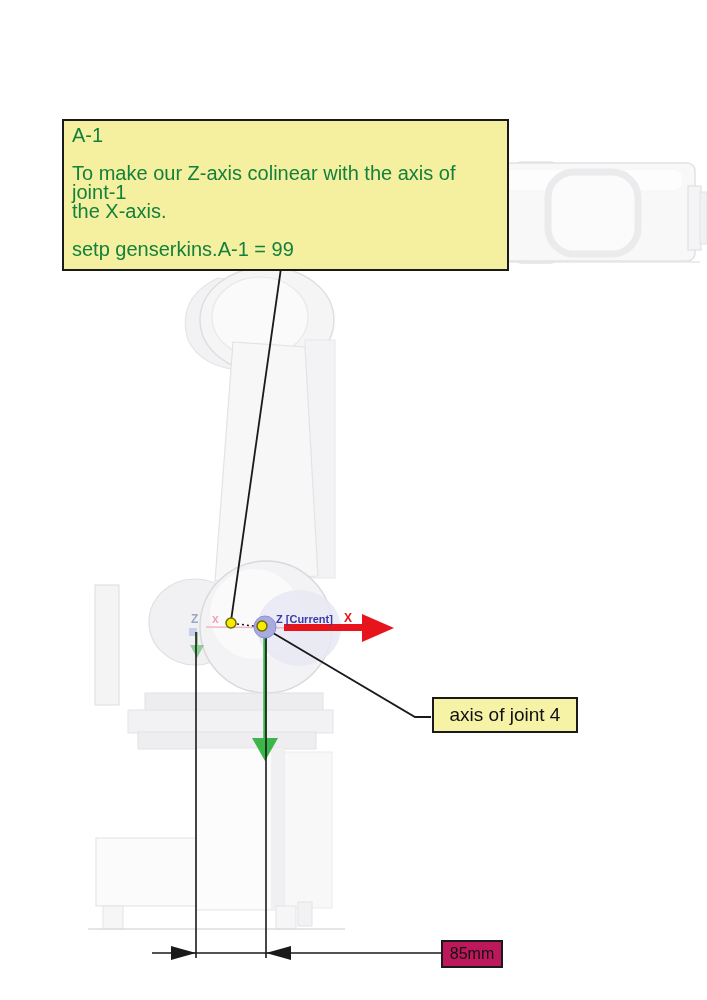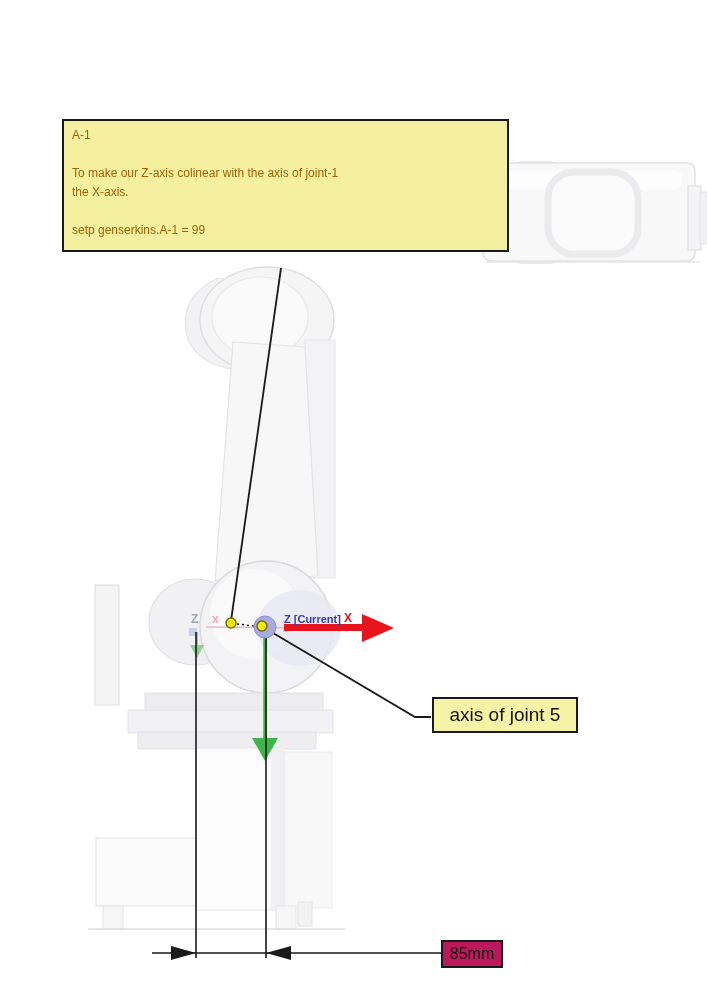--- a/index.html
+++ b/index.html
@@ -7,41 +7,41 @@
     position:relative;width:707px;height:1000px;background:#ffffff;
     font-family:"Liberation Sans", sans-serif;overflow:hidden;
   }
   #scene{position:absolute;left:0;top:0;z-index:1;}
   .overlay{position:absolute;z-index:3;}
 
   .note-box{
     left:62px;top:119px;width:427px;
     background:#f4f09f;border:2px solid #1a1a1a;
     padding:5px 8px 10px 8px;
-    font-size:12px;line-height:19px;color:#a16207;
+    font-size:20px;line-height:19px;color:#15803d;
   }
   .note-box .spacer{height:19px;}
 
   .axis-label{
     left:432px;top:697px;width:142px;height:32px;
     background:#f6f3a6;border:2px solid #1a1a1a;
     font-size:19px;color:#111;
     display:flex;align-items:center;justify-content:center;
   }
   .dim-label{
     left:441px;top:940px;width:58px;height:24px;
     background:#be185d;border:2px solid #1a1a1a;
     font-size:16px;color:#111;
     display:flex;align-items:center;justify-content:center;
   }
 
   .axis-text{position:absolute;z-index:4;font-weight:bold;white-space:nowrap;}
   .old-z{left:191px;top:612px;font-size:12px;color:#9aa7c0;}
   .old-x{left:212px;top:612px;font-size:12px;color:#f0a3b8;}
-  .cur-z{left:284px;top:613px;font-size:11px;color:#3a3aaa;}
+  .cur-z{left:276px;top:613px;font-size:11px;color:#3a3aaa;}
   .cur-x{left:344px;top:611px;font-size:12px;color:#e8141c;}
 </style>
 </head>
 <body>
 
 <div id="stage">
 
   <svg id="scene" width="707" height="1000" viewBox="0 0 707 1000">
 
     <g>
@@ -134,21 +134,21 @@
   <div class="overlay note-box">
     <div>A-1</div>
     <div class="spacer"></div>
     <div>To make our Z-axis colinear with the axis of joint-1</div>
     <div>the X-axis.</div>
     <div class="spacer"></div>
     <div>setp genserkins.A-1 = 99</div>
   </div>
 
   <div class="overlay axis-label">
-    <span>axis of joint 5</span>
+    <span>axis of joint 4</span>
   </div>
 
   <div class="overlay dim-label">
     <span>85mm</span>
   </div>
 
   <span class="axis-text old-z">Z</span>
   <span class="axis-text old-x">x</span>
   <span class="axis-text cur-z">Z [Current]</span>
   <span class="axis-text cur-x">X</span>

